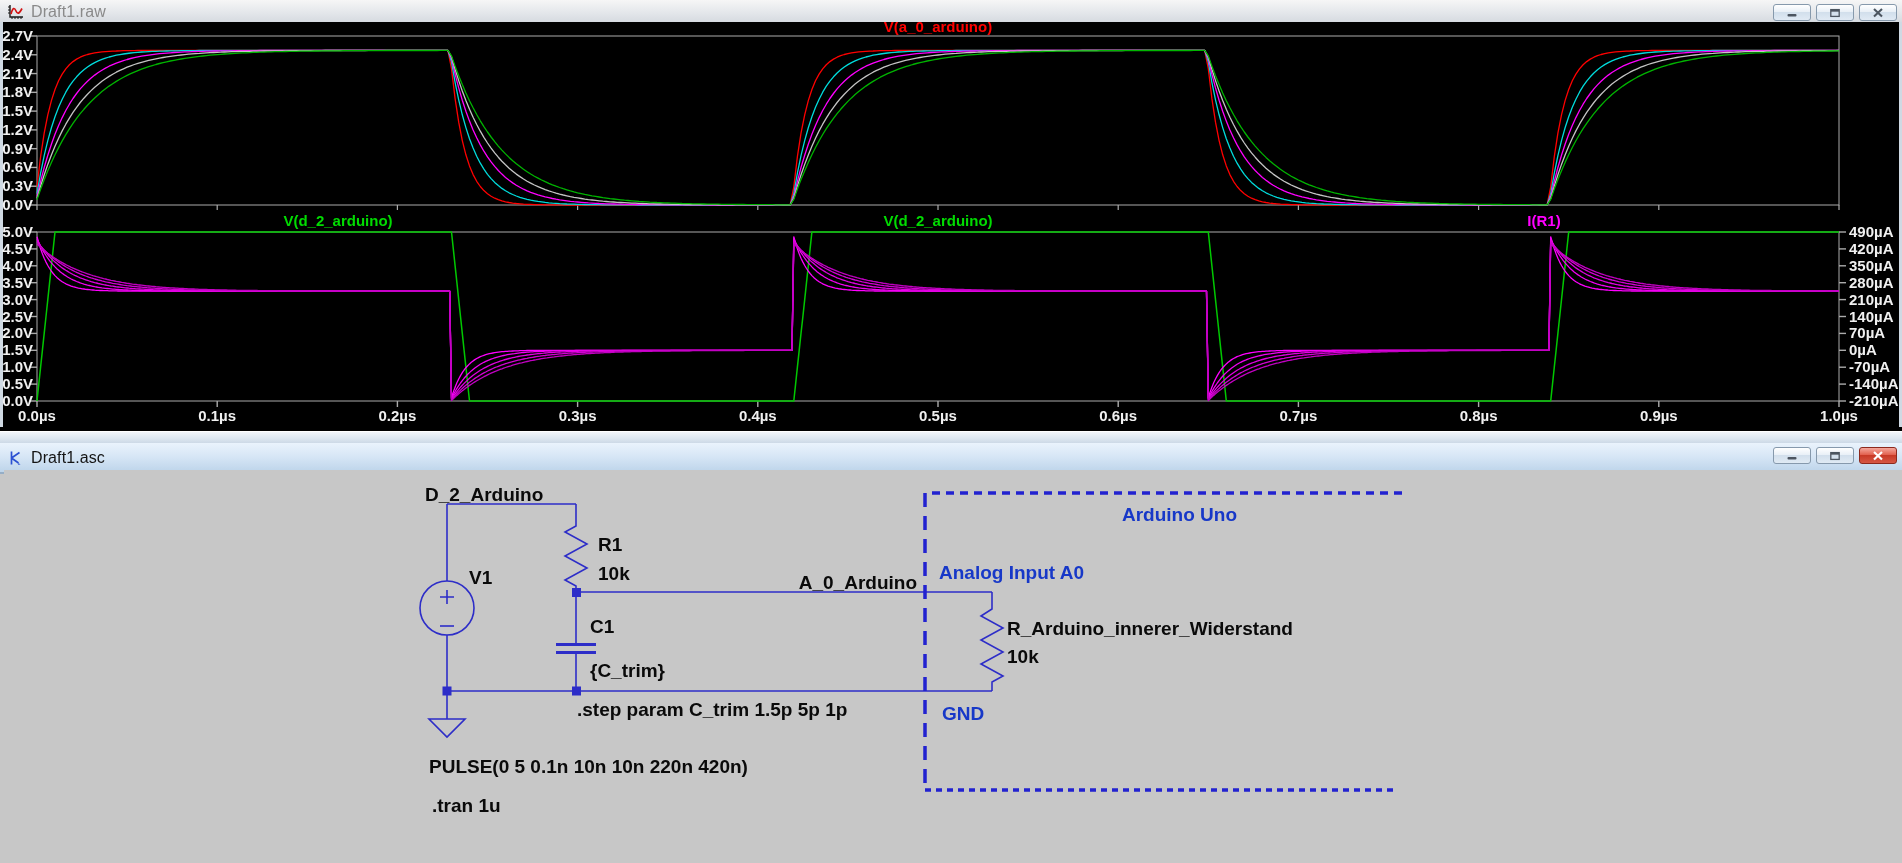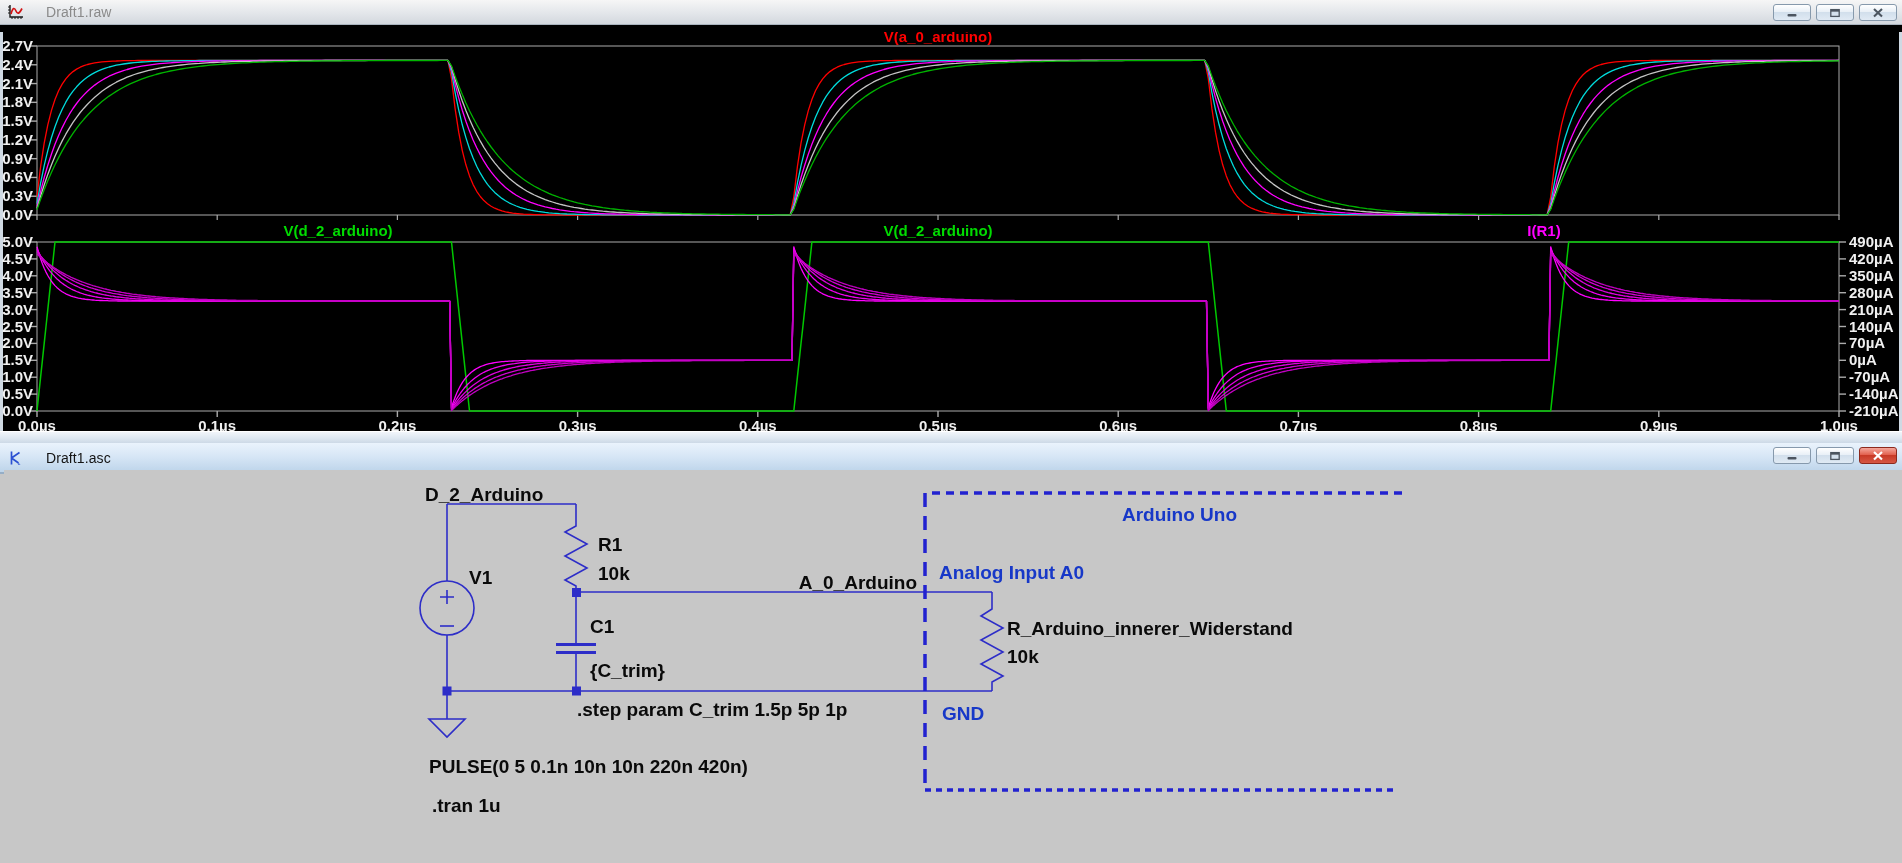--- a/index.html
+++ b/index.html
@@ -6,29 +6,29 @@
   html,body{width:1902px;height:863px;overflow:hidden}
   body{font-family:"Liberation Sans",sans-serif;background:#93a5b6}
   .screen{position:relative;width:1902px;height:863px;overflow:hidden;background:#000}
   .win{position:absolute;left:0;width:1902px}
   .win-raw{top:0;height:443px;background:#000}
   .win-asc{top:443px;height:420px;background:#c7c7c7}
   .titlebar{position:relative;height:31px;display:flex;align-items:center;padding:0 6px}
   .titlebar.raw{height:25px;background:linear-gradient(#f6f6f6,#e3e6ea 55%,#d3d8de);border-bottom:1px solid #aab4bf}
   .titlebar.asc{background:linear-gradient(#eaf3fc,#d5e5f5 50%,#bdd4ea);border-bottom:2px solid #96aec6}
   .win-icon{width:18px;height:16px;display:inline-flex;align-items:center;justify-content:center}
-  .win-title{font-size:14px;margin-left:22px;letter-spacing:.1px}
+  .win-title{font-size:16px;margin-left:7px;letter-spacing:.1px}
   .win-title.inactive{color:#8a8a8a}
   .win-title.active{color:#141414}
   .winbtns{position:absolute;right:5px;top:4px;display:flex;gap:5px}
   .winbtn{width:38px;height:17px;border:1px solid #8fa;border:1px solid #8699ac;border-radius:3px;
     background:linear-gradient(#ffffff,#e9f0f7 45%,#d2dfec 50%,#e0eaf4);
     display:flex;align-items:center;justify-content:center;cursor:pointer}
   .winbtn.red{background:linear-gradient(#f4a79c,#e2614f 45%,#c83a27 50%,#d65744);border-color:#8c291d}
-  .plot-region{position:absolute;left:0;top:32px;width:1902px;height:405px;background:#000}
+  .plot-region{position:absolute;left:0;top:22px;width:1902px;height:405px;background:#000}
   .plot-region svg{display:block}
   .win-bottom-strip{position:absolute;left:0;top:431px;width:1902px;height:12px;
     background:linear-gradient(#f2f6fa,#dce6f0 60%,#cdd9e6);border-top:1px solid #ffffff}
   .schematic{position:absolute;left:4px;top:27px;width:1902px;height:393px;background:#c7c7c7}
   .schematic svg{display:block}
   text.sch-black{fill:#0a0a0a;font-weight:bold;font-size:19px}
   text.sch-blue{fill:#1738c8;font-weight:bold;font-size:19px}
 </style>
 </head>
 <body>

